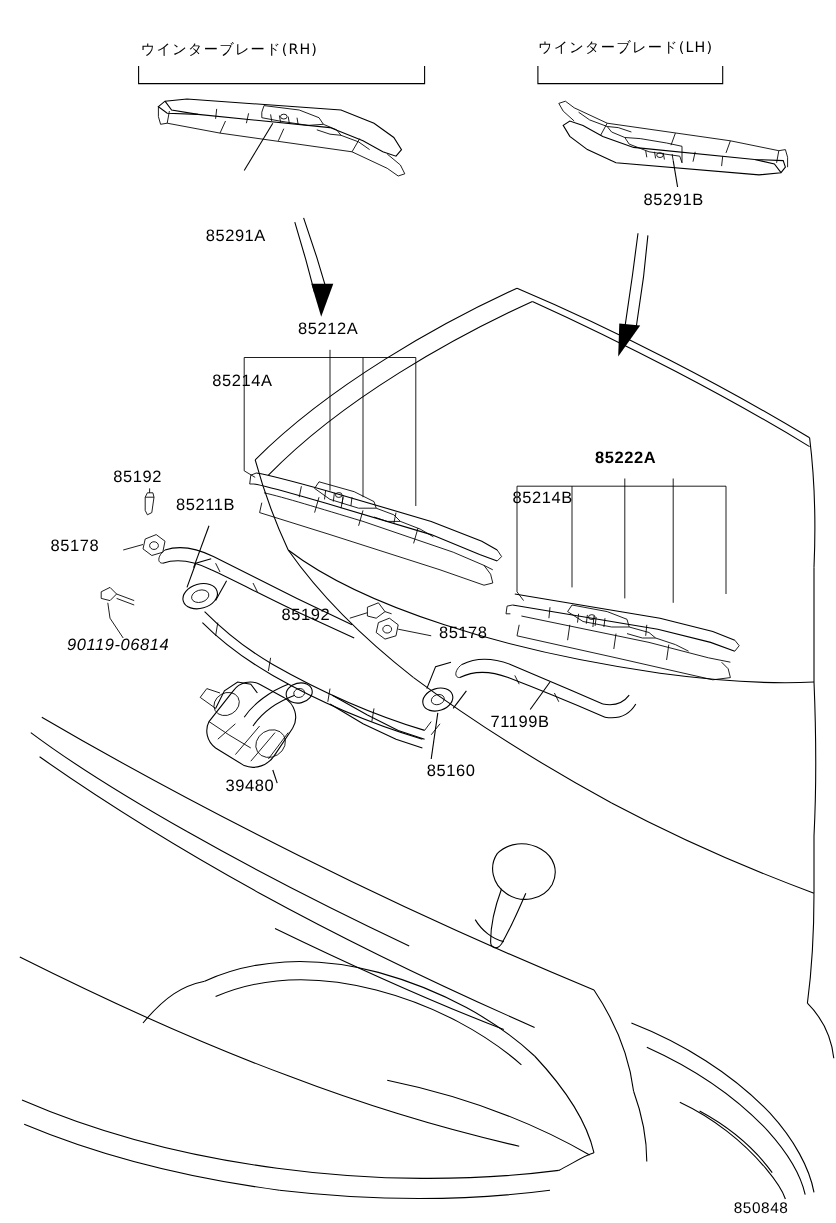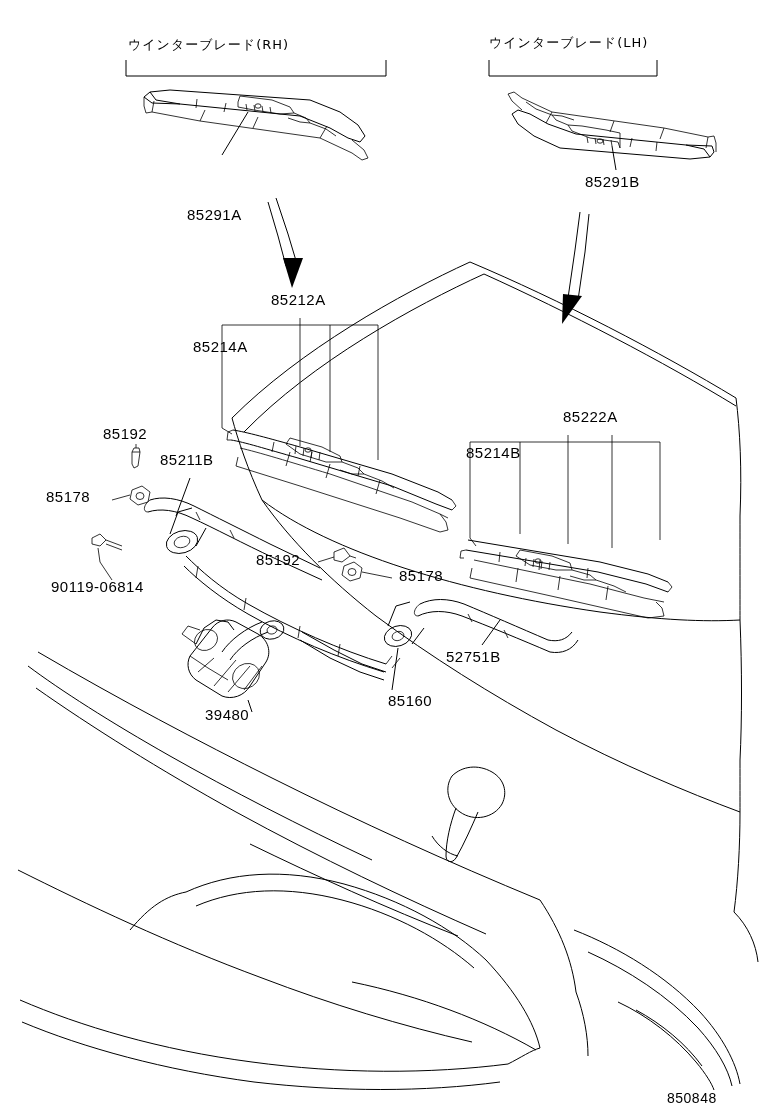--- a/index.html
+++ b/index.html
@@ -344,27 +344,27 @@
 
   <div class="lbl code" style="left:187px; top:158px;margin-top:48px;">85291A</div>
   <div class="lbl code" style="left:585px; top:173px;">85291B</div>
 
   <div class="lbl code" style="left:271px; top:291px;">85212A</div>
   <div class="lbl code" style="left:193px; top:328px;margin-top:10px;">85214A</div>
 
   <div class="lbl code" style="left:103px; top:425px;">85192</div>
   <div class="lbl code" style="left:160px; top:451px;">85211B</div>
   <div class="lbl code" style="left:46px; top:488px;">85178</div>
-  <div class="lbl code" style="left:51px; top:578px;">90119-06814</div>
+  <div class="lbl code" style="left:61px; top:578px;font-style:italic;">90119-06814</div>
 
   <div class="lbl code" style="left:256px; top:551px;">85192</div>
   <div class="lbl code" style="left:399px; top:567px;">85178</div>
 
-  <div class="lbl code" style="left:563px; top:408px;">85222A</div>
+  <div class="lbl code" style="left:541px; top:408px;font-weight:bold;">85222A</div>
   <div class="lbl code" style="left:466px; top:444px;">85214B</div>
-  <div class="lbl code" style="left:446px; top:648px;">52751B</div>
+  <div class="lbl code" style="left:446px; top:648px;">71199B</div>
 
   <div class="lbl code" style="left:368px; top:692px;margin-left:20px;">85160</div>
   <div class="lbl code" style="left:205px; top:706px;">39480</div>
 
   <div class="diagid" style="left:667px; top:1090px;text-align:right;">850848</div>
 
 </div>
 
 </body></html>

